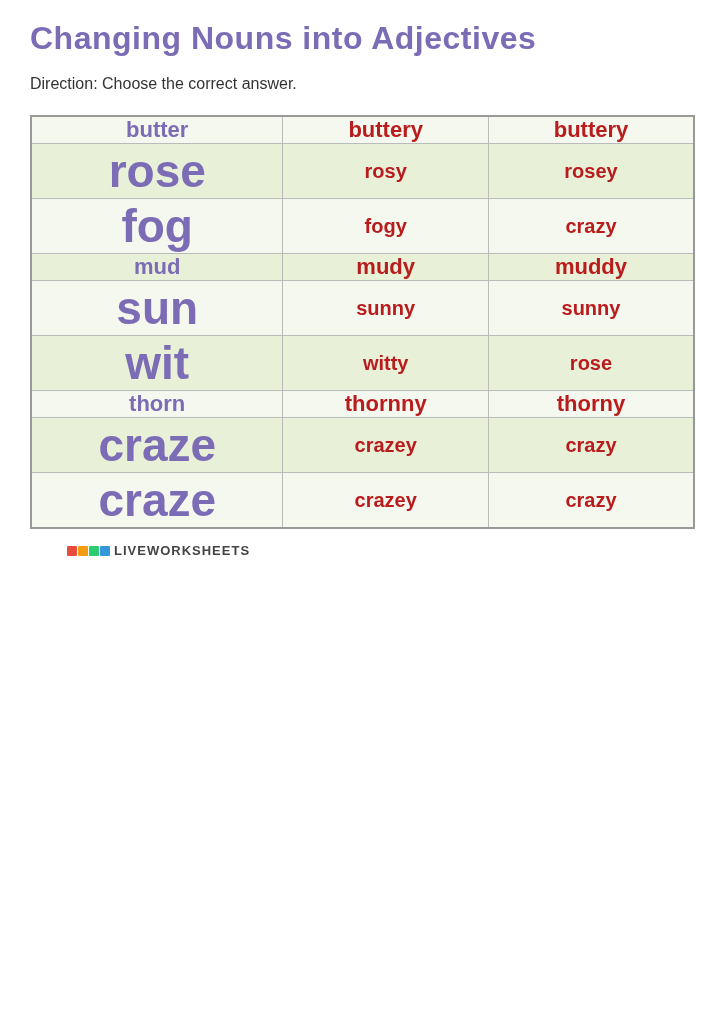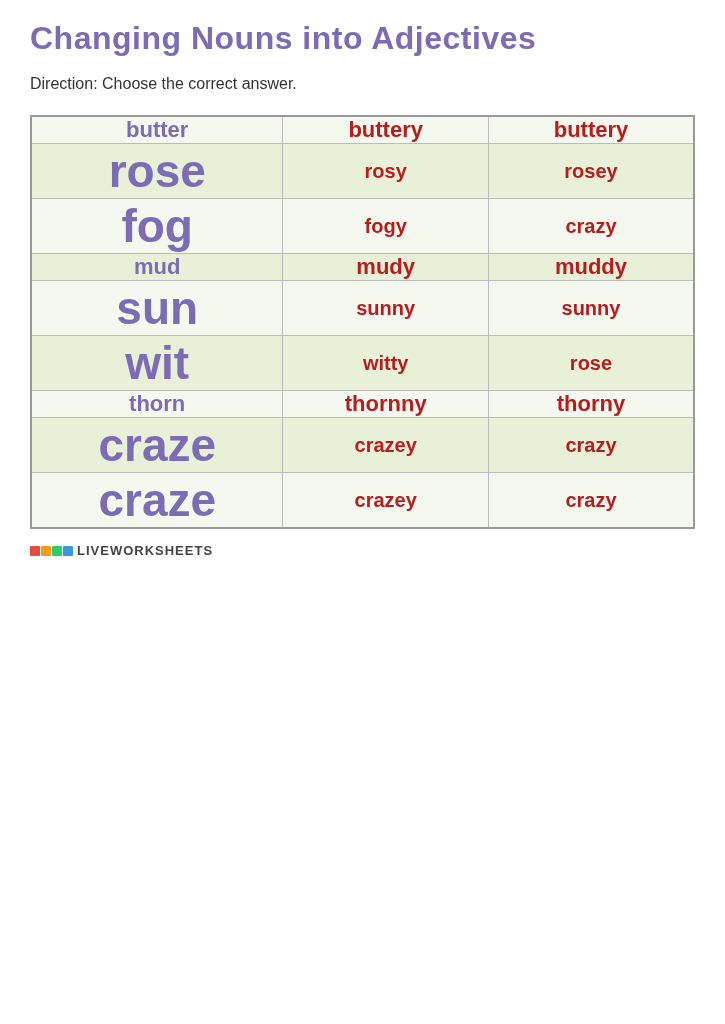--- a/index.html
+++ b/index.html
@@ -84,20 +84,21 @@
 
     .size-large { font-size: 46px; }
     .size-medium { font-size: 20px; }
     .size-small { font-size: 22px; }
 
     .footer {
       display: flex;
       align-items: center;
       margin-top: 14px;
       gap: 6px;
+      margin-left: 37px;
     }
 
     .footer-logo {
       display: flex;
       align-items: center;
     }
 
     .logo-blocks {
       display: flex;
       gap: 1px;

